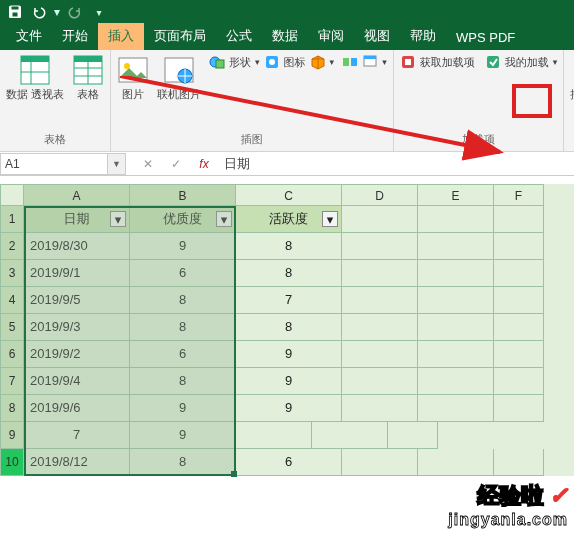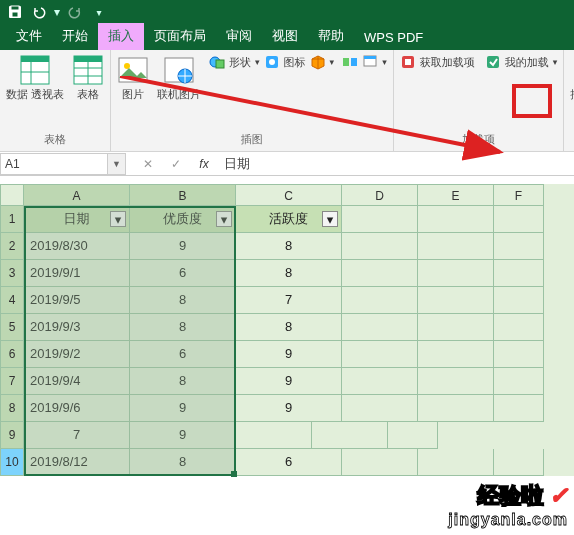--- a/index.html
+++ b/index.html
@@ -2,21 +2,21 @@
 <html><head>
 <meta charset="utf-8">
 <style>
   * { box-sizing: border-box; margin: 0; padding: 0; font-family: "Microsoft YaHei", sans-serif; }
   body { width: 574px; height: 535px; background: #fff; overflow: hidden; font-size: 12px; }
   .titlebar { height: 24px; background: #0e6333; display: flex; align-items: center; padding: 0 4px; gap: 2px; }
   .tb-icon { width: 22px; height: 22px; display: flex; align-items: center; justify-content: center; color: #fff; }
   .tb-icon svg { stroke: #fff; fill: none; }
   .tabs { height: 26px; background: #0e6333; display: flex; align-items: flex-end; padding-left: 6px; }
   .tab { color: #fff; font-size: 13px; padding: 4px 10px 5px; cursor: pointer; white-space: nowrap; }
-  .tab.active { background: #f0abfc; color: #217346; }
+  .tab.active { background: #fdba74; color: #217346; }
   .ribbon { height: 102px; background: #f3f3f3; border-bottom: 1px solid #d4d4d4; display: flex; position: relative; }
   .rgroup { border-right: 1px solid #d4d4d4; padding: 4px 6px 2px; display: flex; flex-direction: column; justify-content: space-between; align-items: center; }
   .rgroup-row { display: flex; gap: 8px; align-items: flex-start; }
   .rbig { display: flex; flex-direction: column; align-items: center; gap: 2px; cursor: pointer; }
   .rbig .ricon { width: 32px; height: 32px; }
   .rbig .rlbl { font-size: 11px; color: #444; text-align: center; line-height: 13px; white-space: nowrap; }
   .rsmall { display: flex; align-items: center; gap: 4px; cursor: pointer; font-size: 11px; color: #444; white-space: nowrap; }
   .rsmall .ricon { width: 16px; height: 16px; }
   .rgroup-lbl { font-size: 11px; color: #666; text-align: center; padding-bottom: 2px; }
   .rstack { display: flex; flex-direction: row; gap: 4px; }
@@ -79,20 +79,22 @@
       </svg>
   </div>
   <div class="tb-icon" style="color:#cfe;font-size:10px;">▾</div>
 </div>
 
 <div class="tabs">
   <div class="tab">文件</div>
   <div class="tab">开始</div>
   <div class="tab active">插入</div>
   <div class="tab">页面布局</div>
+  <div class="tab">公式</div>
+  <div class="tab">数据</div>
   <div class="tab">审阅</div>
   <div class="tab">视图</div>
   <div class="tab">帮助</div>
   <div class="tab">WPS PDF</div>
 </div>
 
 <div class="ribbon">
 
   <div class="rgroup">
     <div class="rgroup-row">
@@ -281,42 +283,42 @@
       <span style="font-size:9px;color:#666;">▼</span>
     </div>
   <div class="fx-btns">
     <div class="fx-btn">
         <span>✕</span>
       </div>
     <div class="fx-btn">
         <span>✓</span>
       </div>
     <div class="fx-btn">
-        <span style="font-style:italic;color:#404040;">fx</span>
+        <span style="font-style:italic;color:#b91c1c;">fx</span>
       </div>
   </div>
   <input class="formula-bar-inp" value="日期" style="">
 </div>
 
 <div style="height:8px;"></div>
 
 <div class="sheet-wrap">
 <div class="sheet">
   <div class="rowhead-col">
     <div class="corner"></div>
     <div class="rowhead" style="background:#bdd7b2;">1</div>
     <div class="rowhead" style="background:#bdd7b2;">2</div>
     <div class="rowhead" style="background:#bdd7b2;">3</div>
     <div class="rowhead" style="background:#bdd7b2;">4</div>
     <div class="rowhead" style="background:#bdd7b2;">5</div>
     <div class="rowhead" style="background:#bdd7b2;">6</div>
     <div class="rowhead" style="background:#bdd7b2;">7</div>
     <div class="rowhead" style="background:#bdd7b2;">8</div>
     <div class="rowhead" style="background:#bdd7b2;">9</div>
-    <div class="rowhead" style="background:#7dd3fc;">10</div>
+    <div class="rowhead" style="background:#22c55e;">10</div>
   </div>
   <div class="cols">
     <div class="colhead-row">
       <div class="colhead sel wA">A</div>
       <div class="colhead sel wB">B</div>
       <div class="colhead wC">C</div>
       <div class="colhead wD">D</div>
       <div class="colhead wE">E</div>
       <div class="colhead wF">F</div>
     </div>

